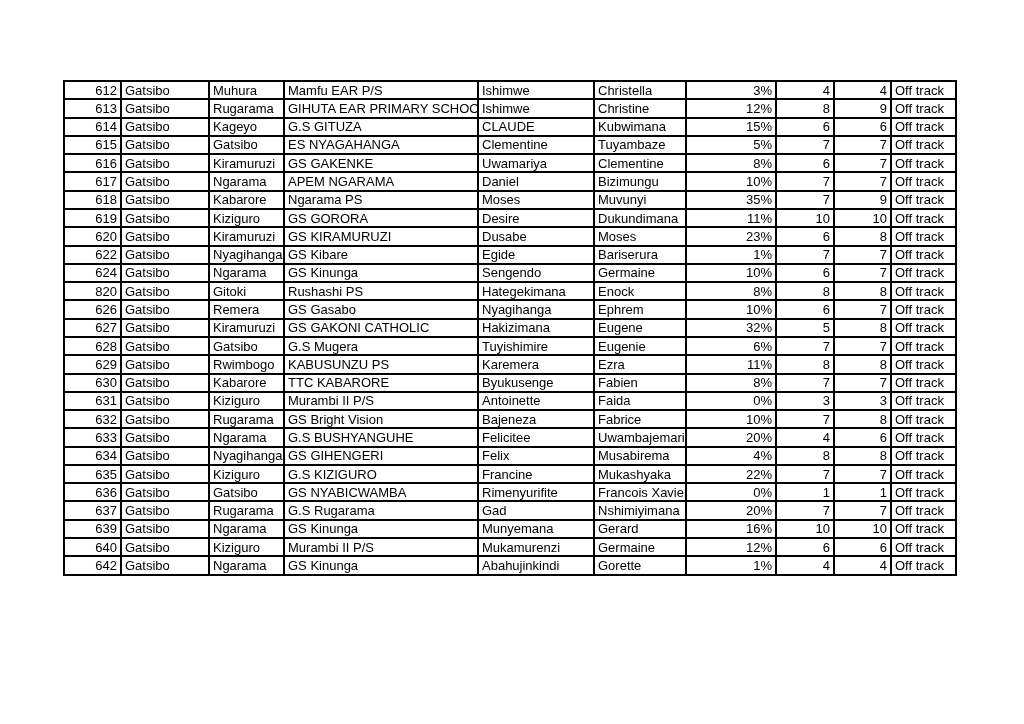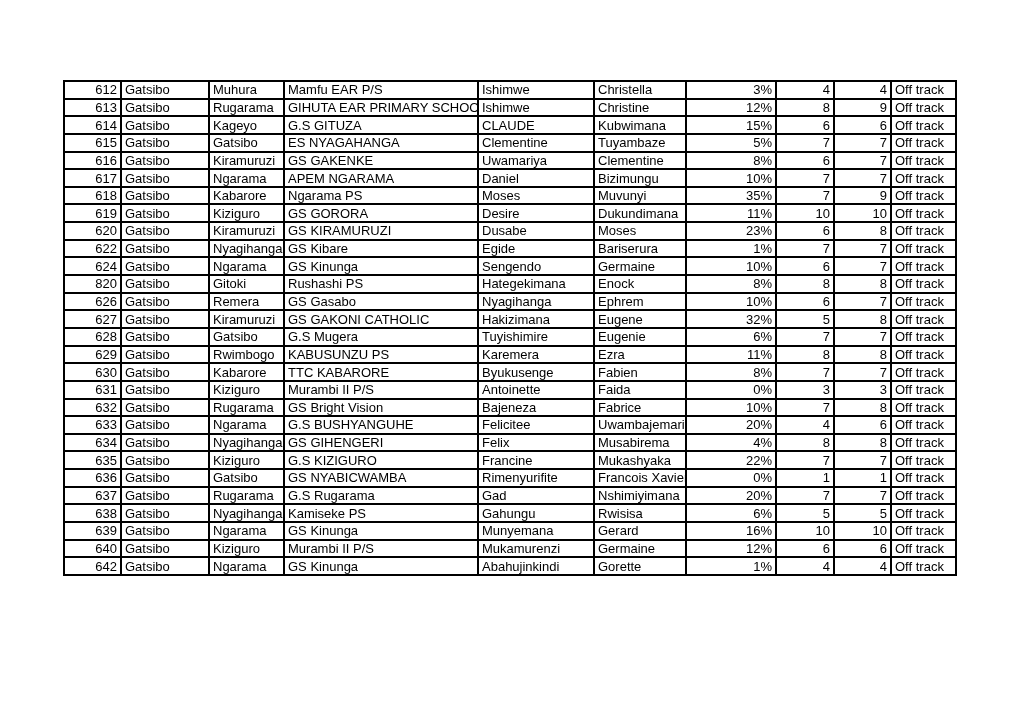--- a/index.html
+++ b/index.html
@@ -334,32 +334,20 @@
         <td class="align-left">Rugarama</td>
         <td class="align-left">G.S Rugarama</td>
         <td class="align-left">Gad</td>
         <td class="align-left">Nshimiyimana</td>
         <td class="align-right">20%</td>
         <td class="align-right">7</td>
         <td class="align-right">7</td>
         <td class="align-left">Off track</td>
       </tr>
       <tr>
-        <td class="align-right">638</td>
-        <td class="align-left">Gatsibo</td>
-        <td class="align-left">Nyagihanga</td>
-        <td class="align-left">Kamiseke PS</td>
-        <td class="align-left">Gahungu</td>
-        <td class="align-left">Rwisisa</td>
-        <td class="align-right">6%</td>
-        <td class="align-right">5</td>
-        <td class="align-right">5</td>
-        <td class="align-left">Off track</td>
-      </tr>
-      <tr>
         <td class="align-right">639</td>
         <td class="align-left">Gatsibo</td>
         <td class="align-left">Ngarama</td>
         <td class="align-left">GS Kinunga</td>
         <td class="align-left">Munyemana</td>
         <td class="align-left">Gerard</td>
         <td class="align-right">16%</td>
         <td class="align-right">10</td>
         <td class="align-right">10</td>
         <td class="align-left">Off track</td>

